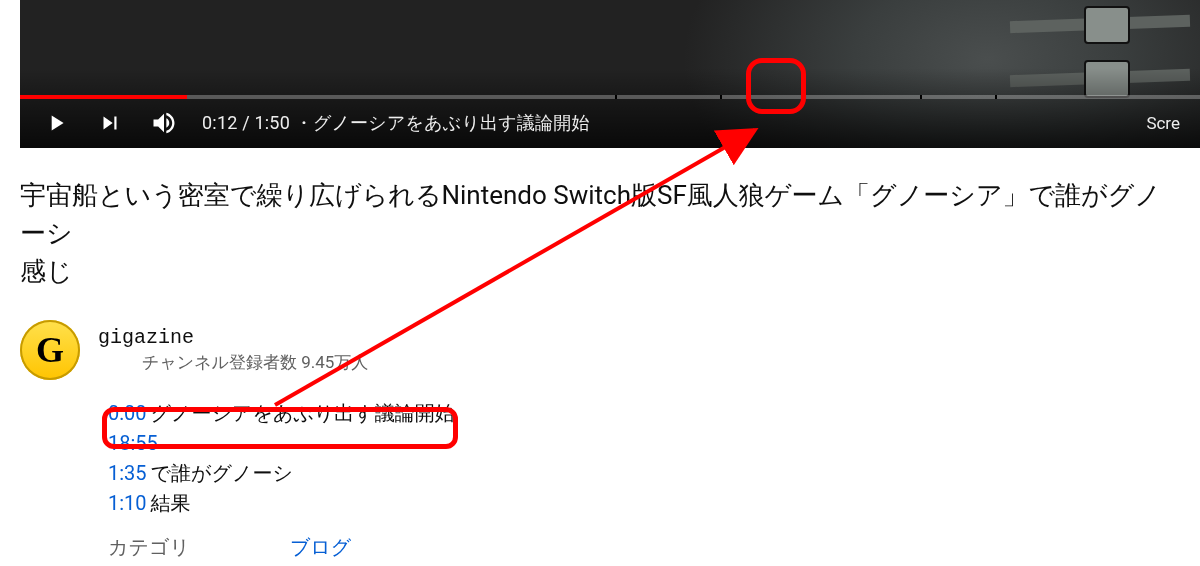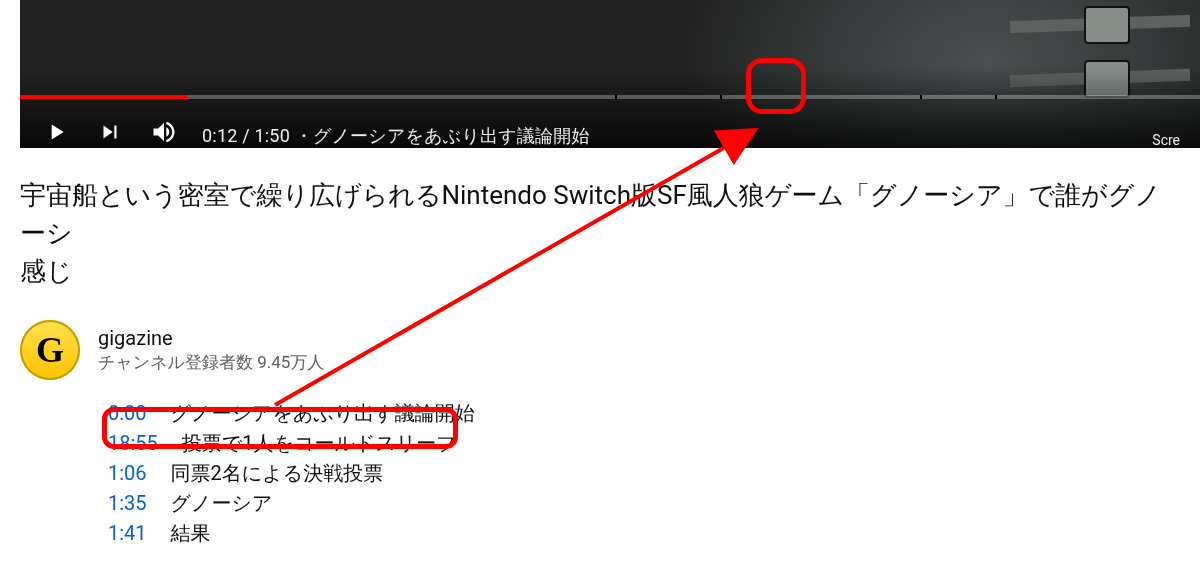--- a/index.html
+++ b/index.html
@@ -50,31 +50,31 @@
   }
   .progress-track .chapter-sep {
     position:absolute; top:0; width:2px; height:4px; background:#000;
   }
   .progress-played {
     position:absolute; left:0; top:0; height:4px; background:#ff0000;
   }
 
   .controls {
     position:absolute; left:0; right:0; bottom:0; height:50px;
-    display:flex; align-items:flex-end;
+    display:flex; align-items:center;
     color:#fff;
     padding:0 20px;
     box-sizing:border-box;
     gap:22px;
   }
   .controls .icon-btn { width:32px; height:32px; display:flex; align-items:center; justify-content:center; cursor:pointer; }
   .controls svg { fill:#fff; }
   .time-display { font-size:18px; letter-spacing:0.2px; color:#eee; white-space:nowrap; }
   .controls .spacer { flex:1; }
-  .right-label { font-size:14px; color:#eee; }
+  .right-label { font-size:17px; color:#eee; }
 
   
   .video-title {
     margin: 28px 0 0 20px;
     width: 1160px;
     font-size: 26px;
     line-height: 38px;
     font-weight: 400;
     color:#0f0f0f;
   }
@@ -86,30 +86,30 @@
     align-items:center;
     gap:18px;
   }
   .avatar {
     width:60px; height:60px; border-radius:50%;
     background: linear-gradient(180deg,#ffe14d 0%, #ffc400 100%);
     display:flex; align-items:center; justify-content:center;
     font-weight:700; font-size:36px; color:#000; font-family: Georgia, serif;
     box-shadow: inset 0 0 0 2px #c79b00;
   }
-  .channel-name { font-size:20px; line-height:22px; color:#0f0f0f; }
-  .channel-subs { font-size:17px; color:#606060; margin-top:2px; }
+  .channel-name { font-size:20px; line-height:22px; color:#0f0f0f;font-family:Liberation Mono, monospace; }
+  .channel-subs { font-size:17px; color:#606060; margin-top:2px;margin-left:44px; }
 
   
   .chapters {
     margin: 18px 0 0 108px;
     font-size:20px;
     line-height:30px;
   }
-  .chapters .row { display:flex; gap:24px; align-items:center; }
+  .chapters .row { display:flex; gap:4px; align-items:center; }
   .chapters .ts { color:#065fd4; cursor:pointer; }
   .chapters .label { color:#0f0f0f; }
   .meta-row { margin-top:14px; display:flex; gap:100px; font-size:20px; color:#606060; }
   .meta-row .meta-link { color:#065fd4; cursor:pointer; }
 
   
   .annot { position:absolute; z-index:10; pointer-events:none; }
   .annot-box {
     border:5px solid #ff0000;
     border-radius:16px;
@@ -179,32 +179,27 @@
   </div>
 </div>
 
 <div class="chapters">
   <div class="row">
     <span class="ts">0:00</span>
     <span class="label">グノーシアをあぶり出す議論開始</span>
   </div>
   <div class="row">
     <span class="ts">18:55</span>
-    <span class="label">投票で1人をコールドスリープ</span>
-  </div>
-  <div class="row">
-    <span class="ts">1:06</span>
-    <span class="label">同票2名による決戦投票</span>
   </div>
   <div class="row">
     <span class="ts">1:35</span>
-    <span class="label">グノーシア</span>
-  </div>
-  <div class="row">
-    <span class="ts">1:41</span>
+    <span class="label">で誰がグノーシ</span>
+  </div>
+  <div class="row">
+    <span class="ts">1:10</span>
     <span class="label">結果</span>
   </div>
 
   <div class="meta-row">
     <span>カテゴリ</span>
     <span class="meta-link">ブログ</span>
   </div>
 </div>
 
 <div class="annot annot-box annot1"></div>

